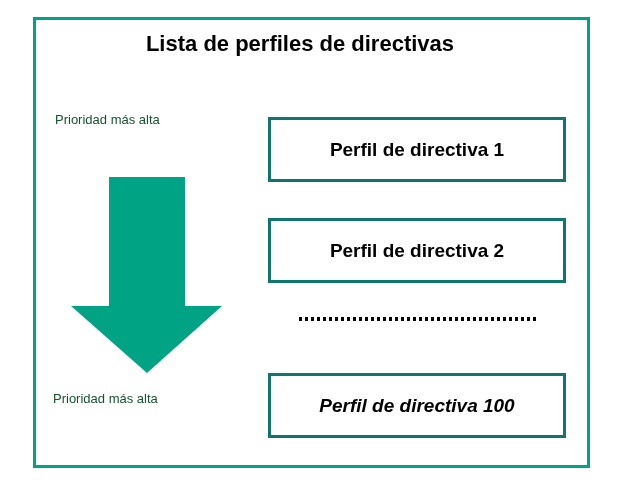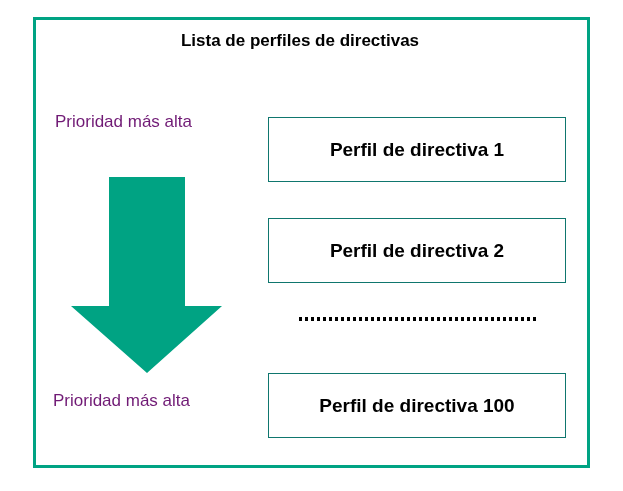--- a/index.html
+++ b/index.html
@@ -28,32 +28,32 @@
     box-sizing: border-box;
     background: #ffffff;
   }
   
   #diagram-title {
     position: absolute;
     left: 60px;
     top: 31px;
     width: 480px;
     text-align: center;
-    font-size: 17px;
+    font-size: 22px;
     font-weight: bold;
     color: #000000;
     letter-spacing: 0px;
     white-space: nowrap;
   }
   
   .priority-label {
     position: absolute;
-    font-size: 17px;
+    font-size: 13px;
     font-weight: normal;
-    color: #701a75;
+    color: #14532d;
     white-space: nowrap;
   }
   #label-highest {
     left: 55px;
     top: 112px;
   }
   #label-lowest {
     left: 53px;
     top: 391px;
   }
@@ -64,36 +64,36 @@
     top: 175px;
     width: 156px;
     height: 200px;
   }
   
   .profile-box {
     position: absolute;
     left: 268px;
     width: 298px;
     height: 65px;
-    border: 1px solid #0f766e;
+    border: 3px solid #0f766e;
     box-sizing: border-box;
     background: #ffffff;
     display: flex;
     align-items: center;
     justify-content: center;
   }
   .profile-box-label {
     font-size: 19px;
     font-weight: bold;
     color: #000000;
     white-space: nowrap;
   }
   #profile-box-0 { top: 117px; }
   #profile-box-1 { top: 218px; text-align: center; }
-  #profile-box-2 { top: 373px; }
+  #profile-box-2 { top: 373px; font-style: italic; }
   
   #ellipsis-dots {
     position: absolute;
     left: 299px;
     top: 317px;
     width: 239px;
     height: 4px;
     background-image: repeating-linear-gradient(
       to right,
       #000000 0px,

